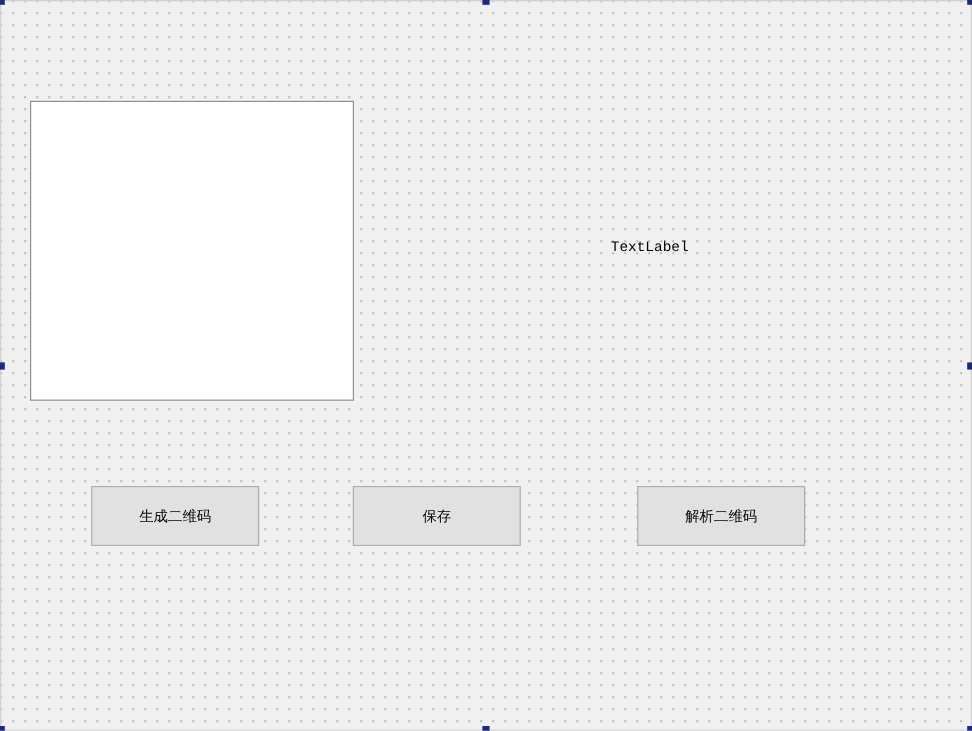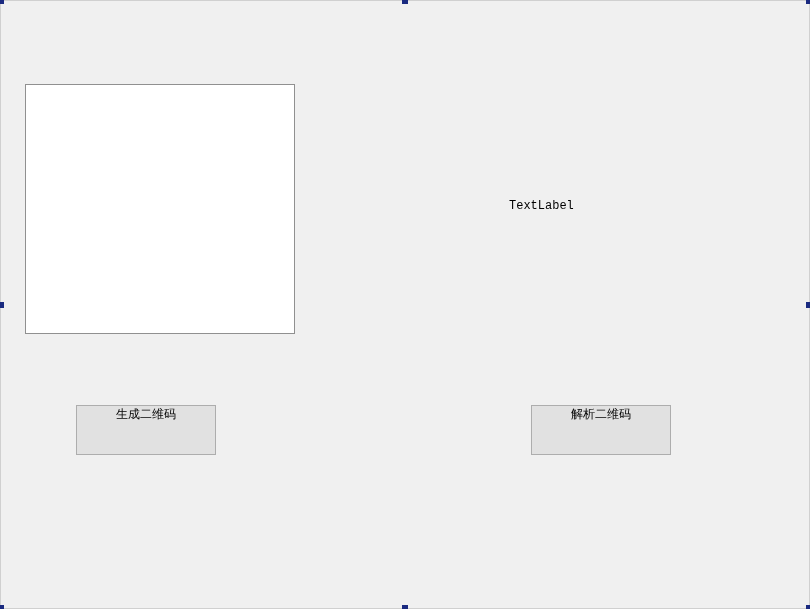--- a/index.html
+++ b/index.html
@@ -62,20 +62,21 @@
     .btn {
       position: absolute;
       width: 140px;
       height: 50px;
       background: #e1e1e1;
       border: 1px solid #adadad;
       color: #000;
       font-family: "SimSun", "宋体", sans-serif;
       font-size: 12px;
       display: flex;
+      align-items: center;
       justify-content: center;
       cursor: default;
     }
     .btn-generate { left: 75px;  top: 404px; }
     .btn-save     { left: 293px; top: 404px; }
     .btn-parse    { left: 530px; top: 404px; }
   </style>
 </head>
 <body>
 
@@ -90,17 +91,20 @@
   <div class="handle bm"></div>
   <div class="handle br"></div>
 
   <div class="image-box"></div>
 
   <div class="text-label">TextLabel</div>
 
   <div class="btn btn-generate">
     <span>生成二维码</span>
   </div>
+  <div class="btn btn-save">
+    <span>保存</span>
+  </div>
   <div class="btn btn-parse">
     <span>解析二维码</span>
   </div>
 
 </div>
 
 </body></html>

